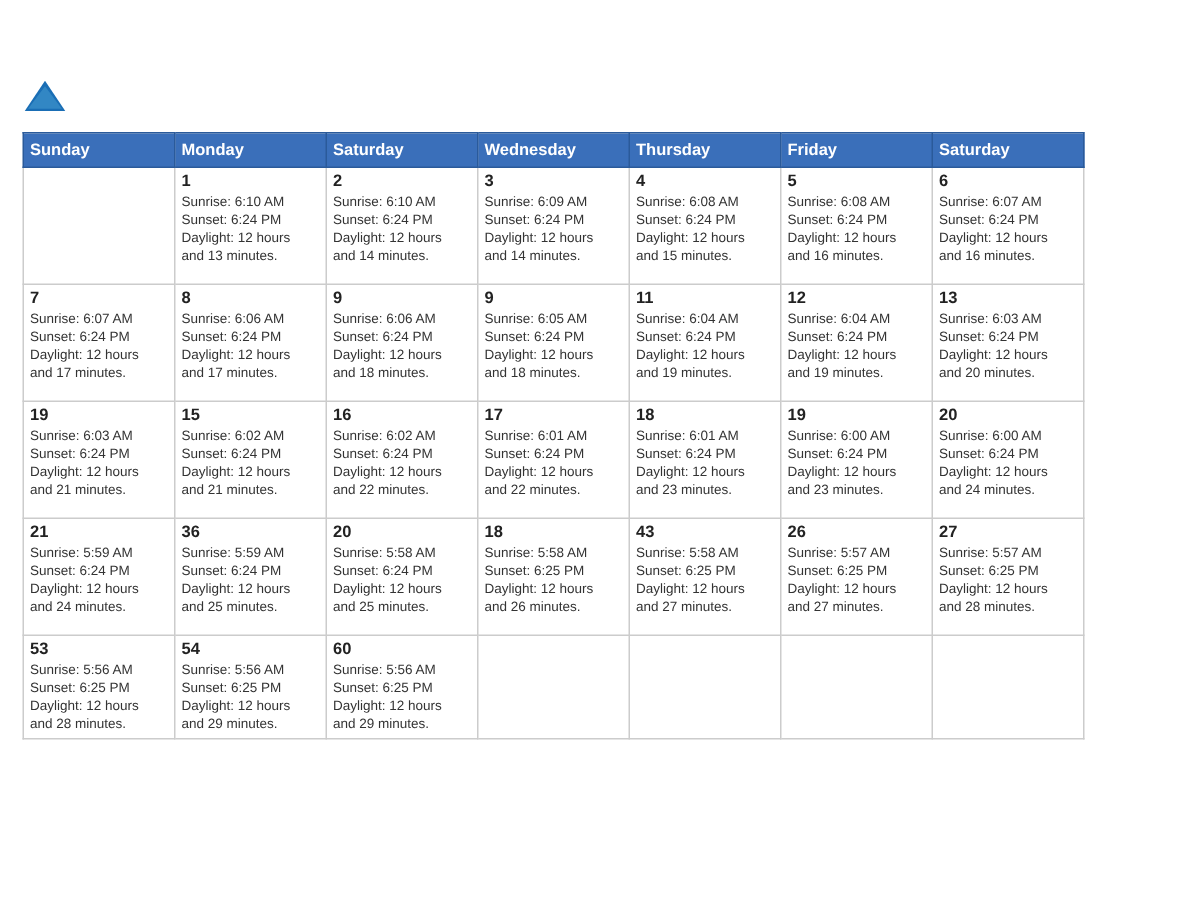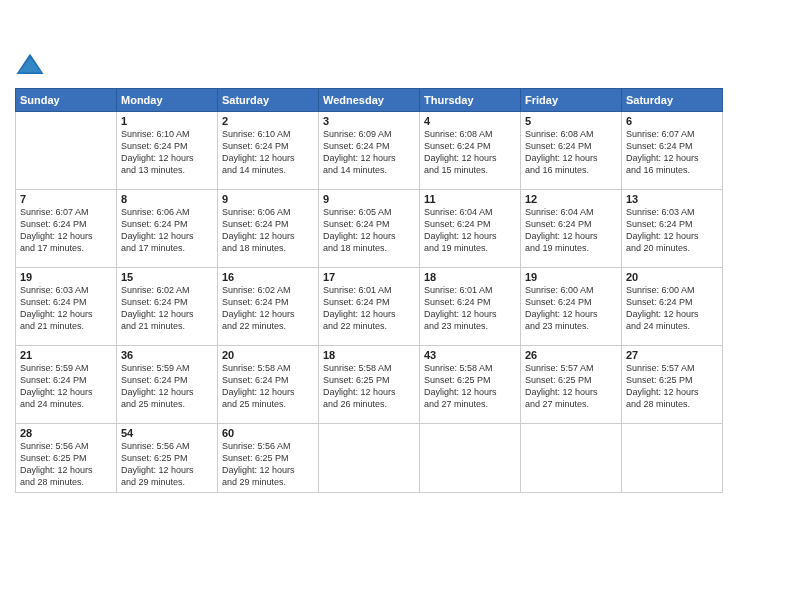--- a/index.html
+++ b/index.html
@@ -237,21 +237,21 @@
             <span class="day-num">26</span>
             <div class="day-info">Sunrise: 5:57 AM<br>Sunset: 6:25 PM<br>Daylight: 12 hours<br>and 27 minutes.</div>
           </td>
           <td>
             <span class="day-num">27</span>
             <div class="day-info">Sunrise: 5:57 AM<br>Sunset: 6:25 PM<br>Daylight: 12 hours<br>and 28 minutes.</div>
           </td>
         </tr>
         <tr>
           <td>
-            <span class="day-num">28</span>
+            <span class="day-num">53</span>
             <div class="day-info">Sunrise: 5:56 AM<br>Sunset: 6:25 PM<br>Daylight: 12 hours<br>and 28 minutes.</div>
           </td>
           <td>
             <span class="day-num">54</span>
             <div class="day-info">Sunrise: 5:56 AM<br>Sunset: 6:25 PM<br>Daylight: 12 hours<br>and 29 minutes.</div>
           </td>
           <td>
             <span class="day-num">60</span>
             <div class="day-info">Sunrise: 5:56 AM<br>Sunset: 6:25 PM<br>Daylight: 12 hours<br>and 29 minutes.</div>
           </td>

